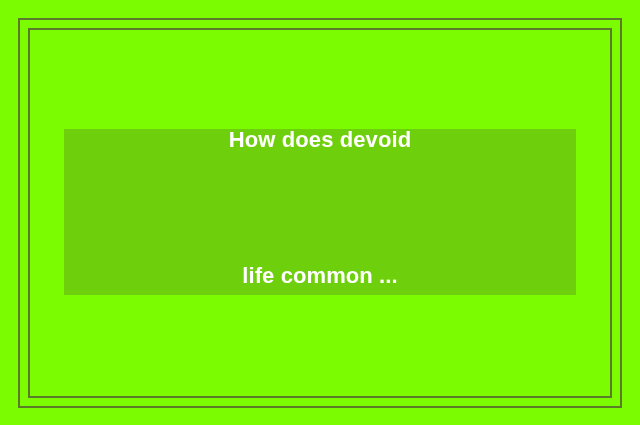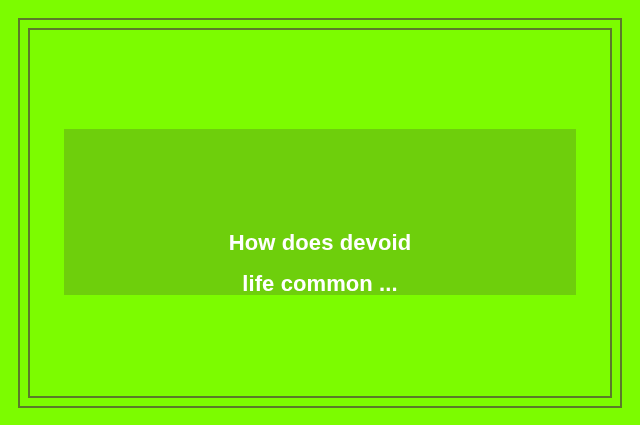--- a/index.html
+++ b/index.html
@@ -50,34 +50,34 @@
     position: absolute;
     left: 64px;
     top: 129px;
     width: 512px;
     height: 166px;
     background: #6ECF0C;
     box-sizing: border-box;
     display: flex;
     flex-direction: column;
     align-items: center;
-    justify-content: flex-end;
+    justify-content: space-between;
   }
 
   .quote-line {
     color: #FFFFFF;
     font-size: 22px;
     font-weight: bold;
     line-height: 1.0;
     letter-spacing: 0.1px;
     text-align: center;
     white-space: pre;
   }
   .quote-line.line-1 { margin-bottom: 19px; }
-  .quote-line.line-2 { margin-bottom: 0; }
+  .quote-line.line-2 { margin-bottom: 8px; }
 </style>
 </head>
 <body>
 
 <div class="canvas">
 
   <div class="frame-outer"></div>
   <div class="frame-inner"></div>
 
   <div class="card">

